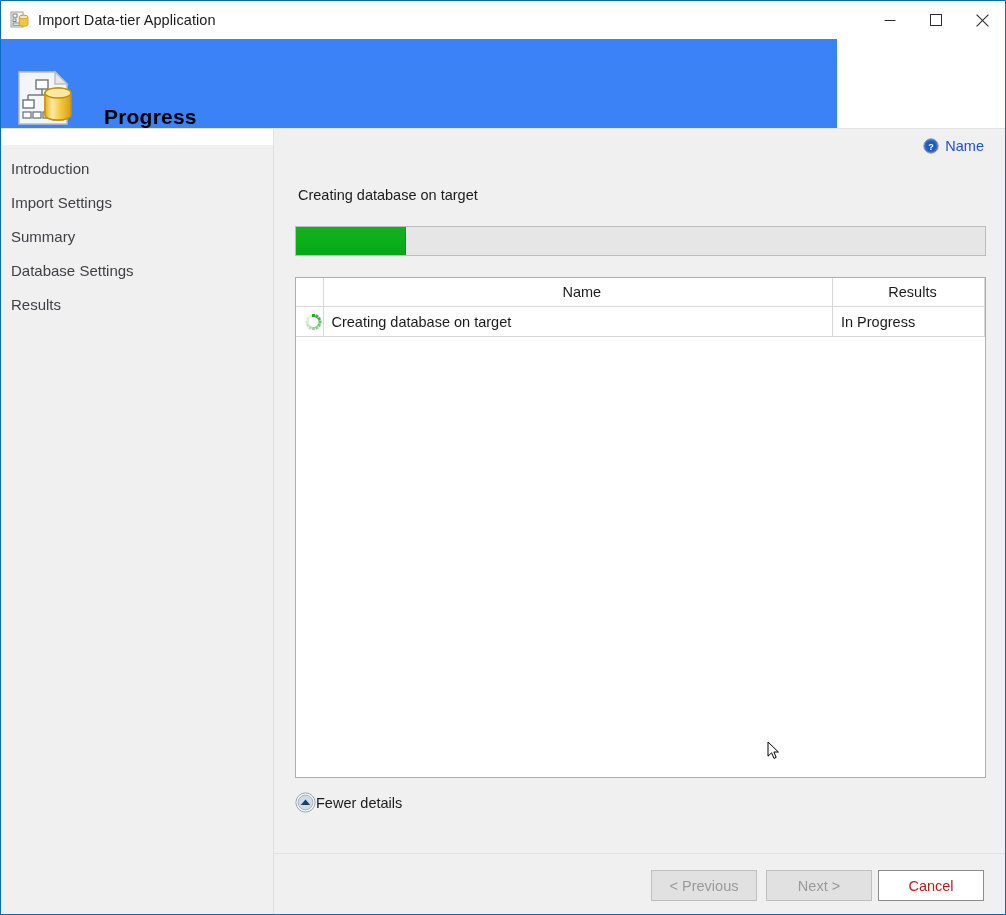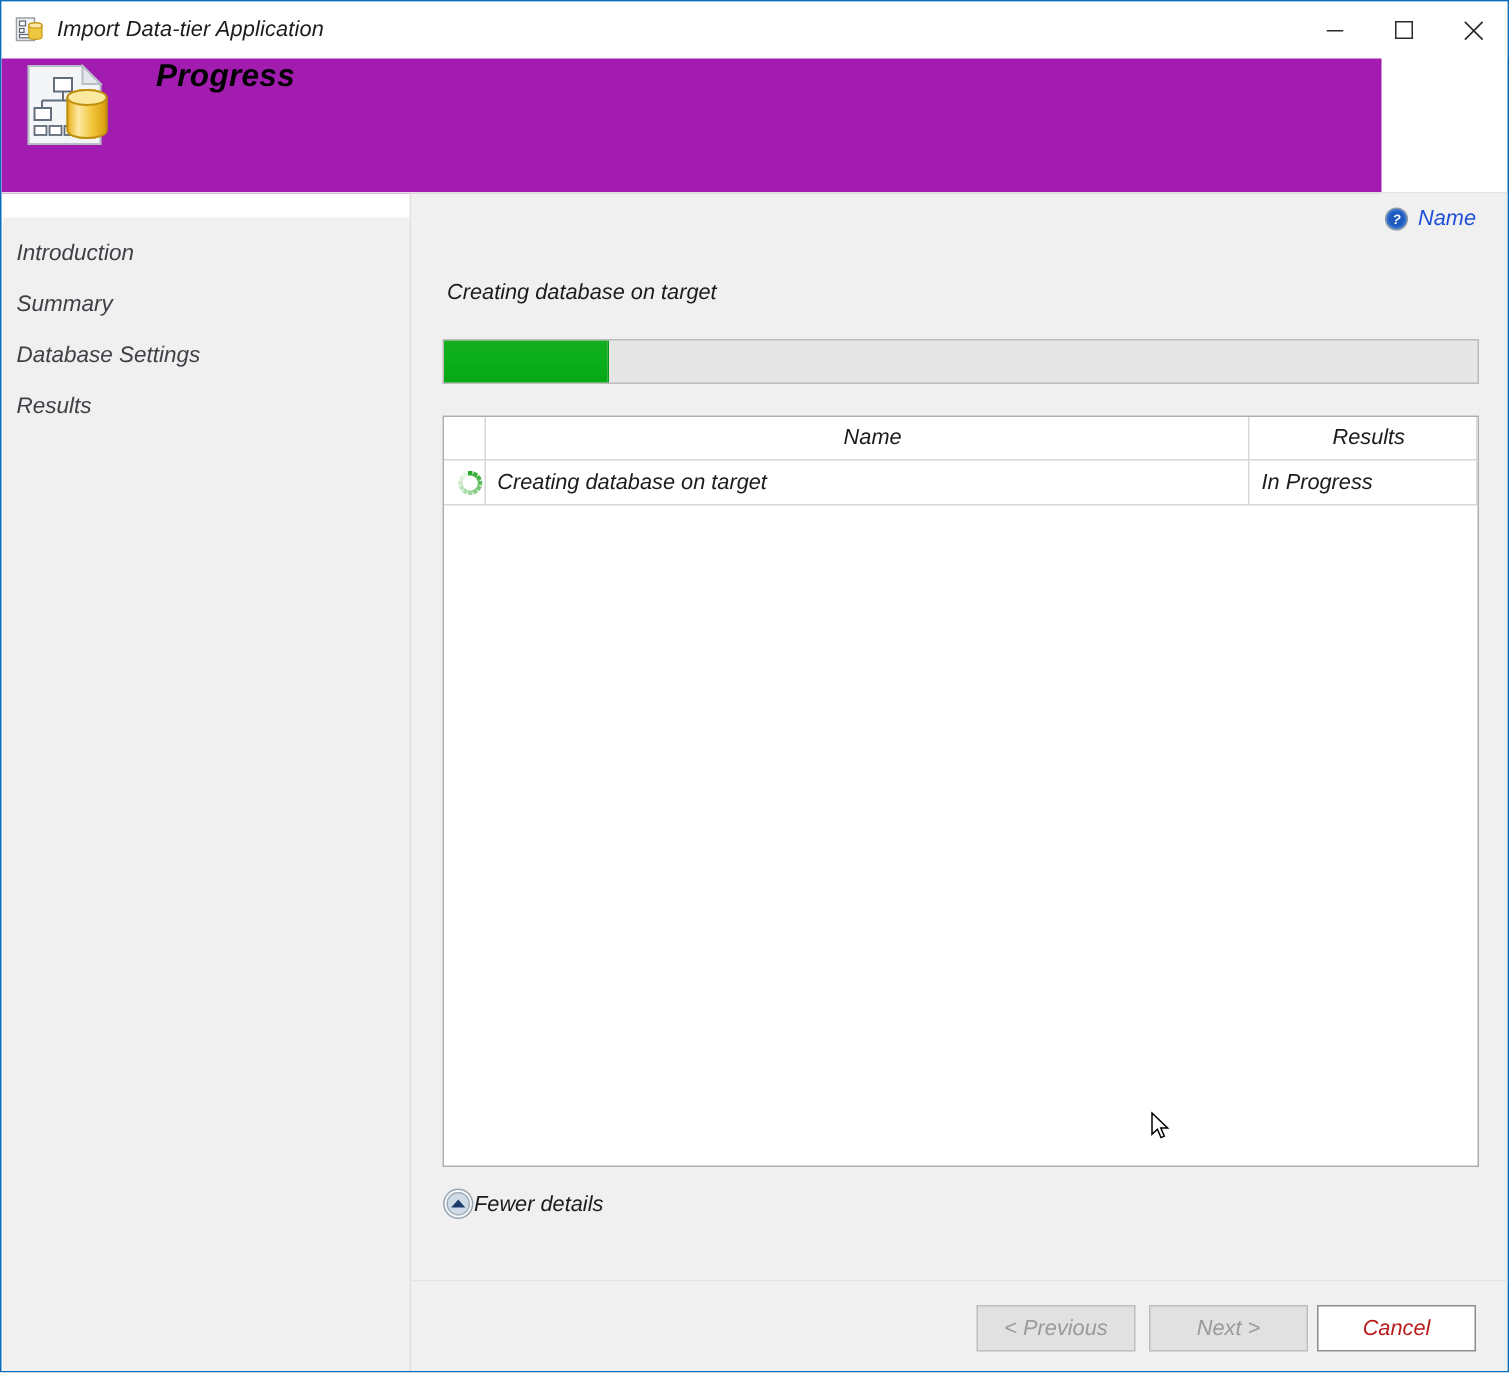--- a/index.html
+++ b/index.html
@@ -14,21 +14,20 @@
     overflow: hidden;
   }
   #window {
     position: relative;
     width: 1006px;
     height: 915px;
     box-sizing: border-box;
     border: 1px solid #0a6cbc;
     background: #ffffff;
     overflow: hidden;
-    font-style: italic;
   }
 
   
   #titlebar {
     position: absolute;
     left: 0; top: 0;
     width: 1004px;
     height: 38px;
     background: #ffffff;
     display: flex;
@@ -57,25 +56,25 @@
     width: 46px; height: 38px;
     display: flex; align-items: center; justify-content: center;
     color: #2b2b2b;
   }
   .wbtn svg { display: block; }
 
   
   #header {
     position: absolute;
     left: 0; top: 38px;
-    width: 920px;
+    width: 836px;
     height: 90px;
-    background: #a21caf;
-    display: flex;
-    align-items: flex-start;
+    background: #3b82f6;
+    display: flex;
+    align-items: flex-end;
   }
   #header-icon {
     margin-left: 14px;
     width: 62px; height: 62px;
     position: relative;
     flex: 0 0 auto;
   }
   #header-title {
     margin-left: 27px;
     font-size: 21px;
@@ -355,20 +354,23 @@
       </svg>
     </div>
     <div id="header-title">Progress</div>
   </div>
   <div id="header-rule"></div>
 
   <div id="sidebar">
     <div id="side-list">
       <div class="side-item">
         <span>Introduction</span>
+      </div>
+      <div class="side-item">
+        <span>Import Settings</span>
       </div>
       <div class="side-item">
         <span>Summary</span>
       </div>
       <div class="side-item">
         <span>Database Settings</span>
       </div>
       <div class="side-item">
         <span>Results</span>
       </div>

